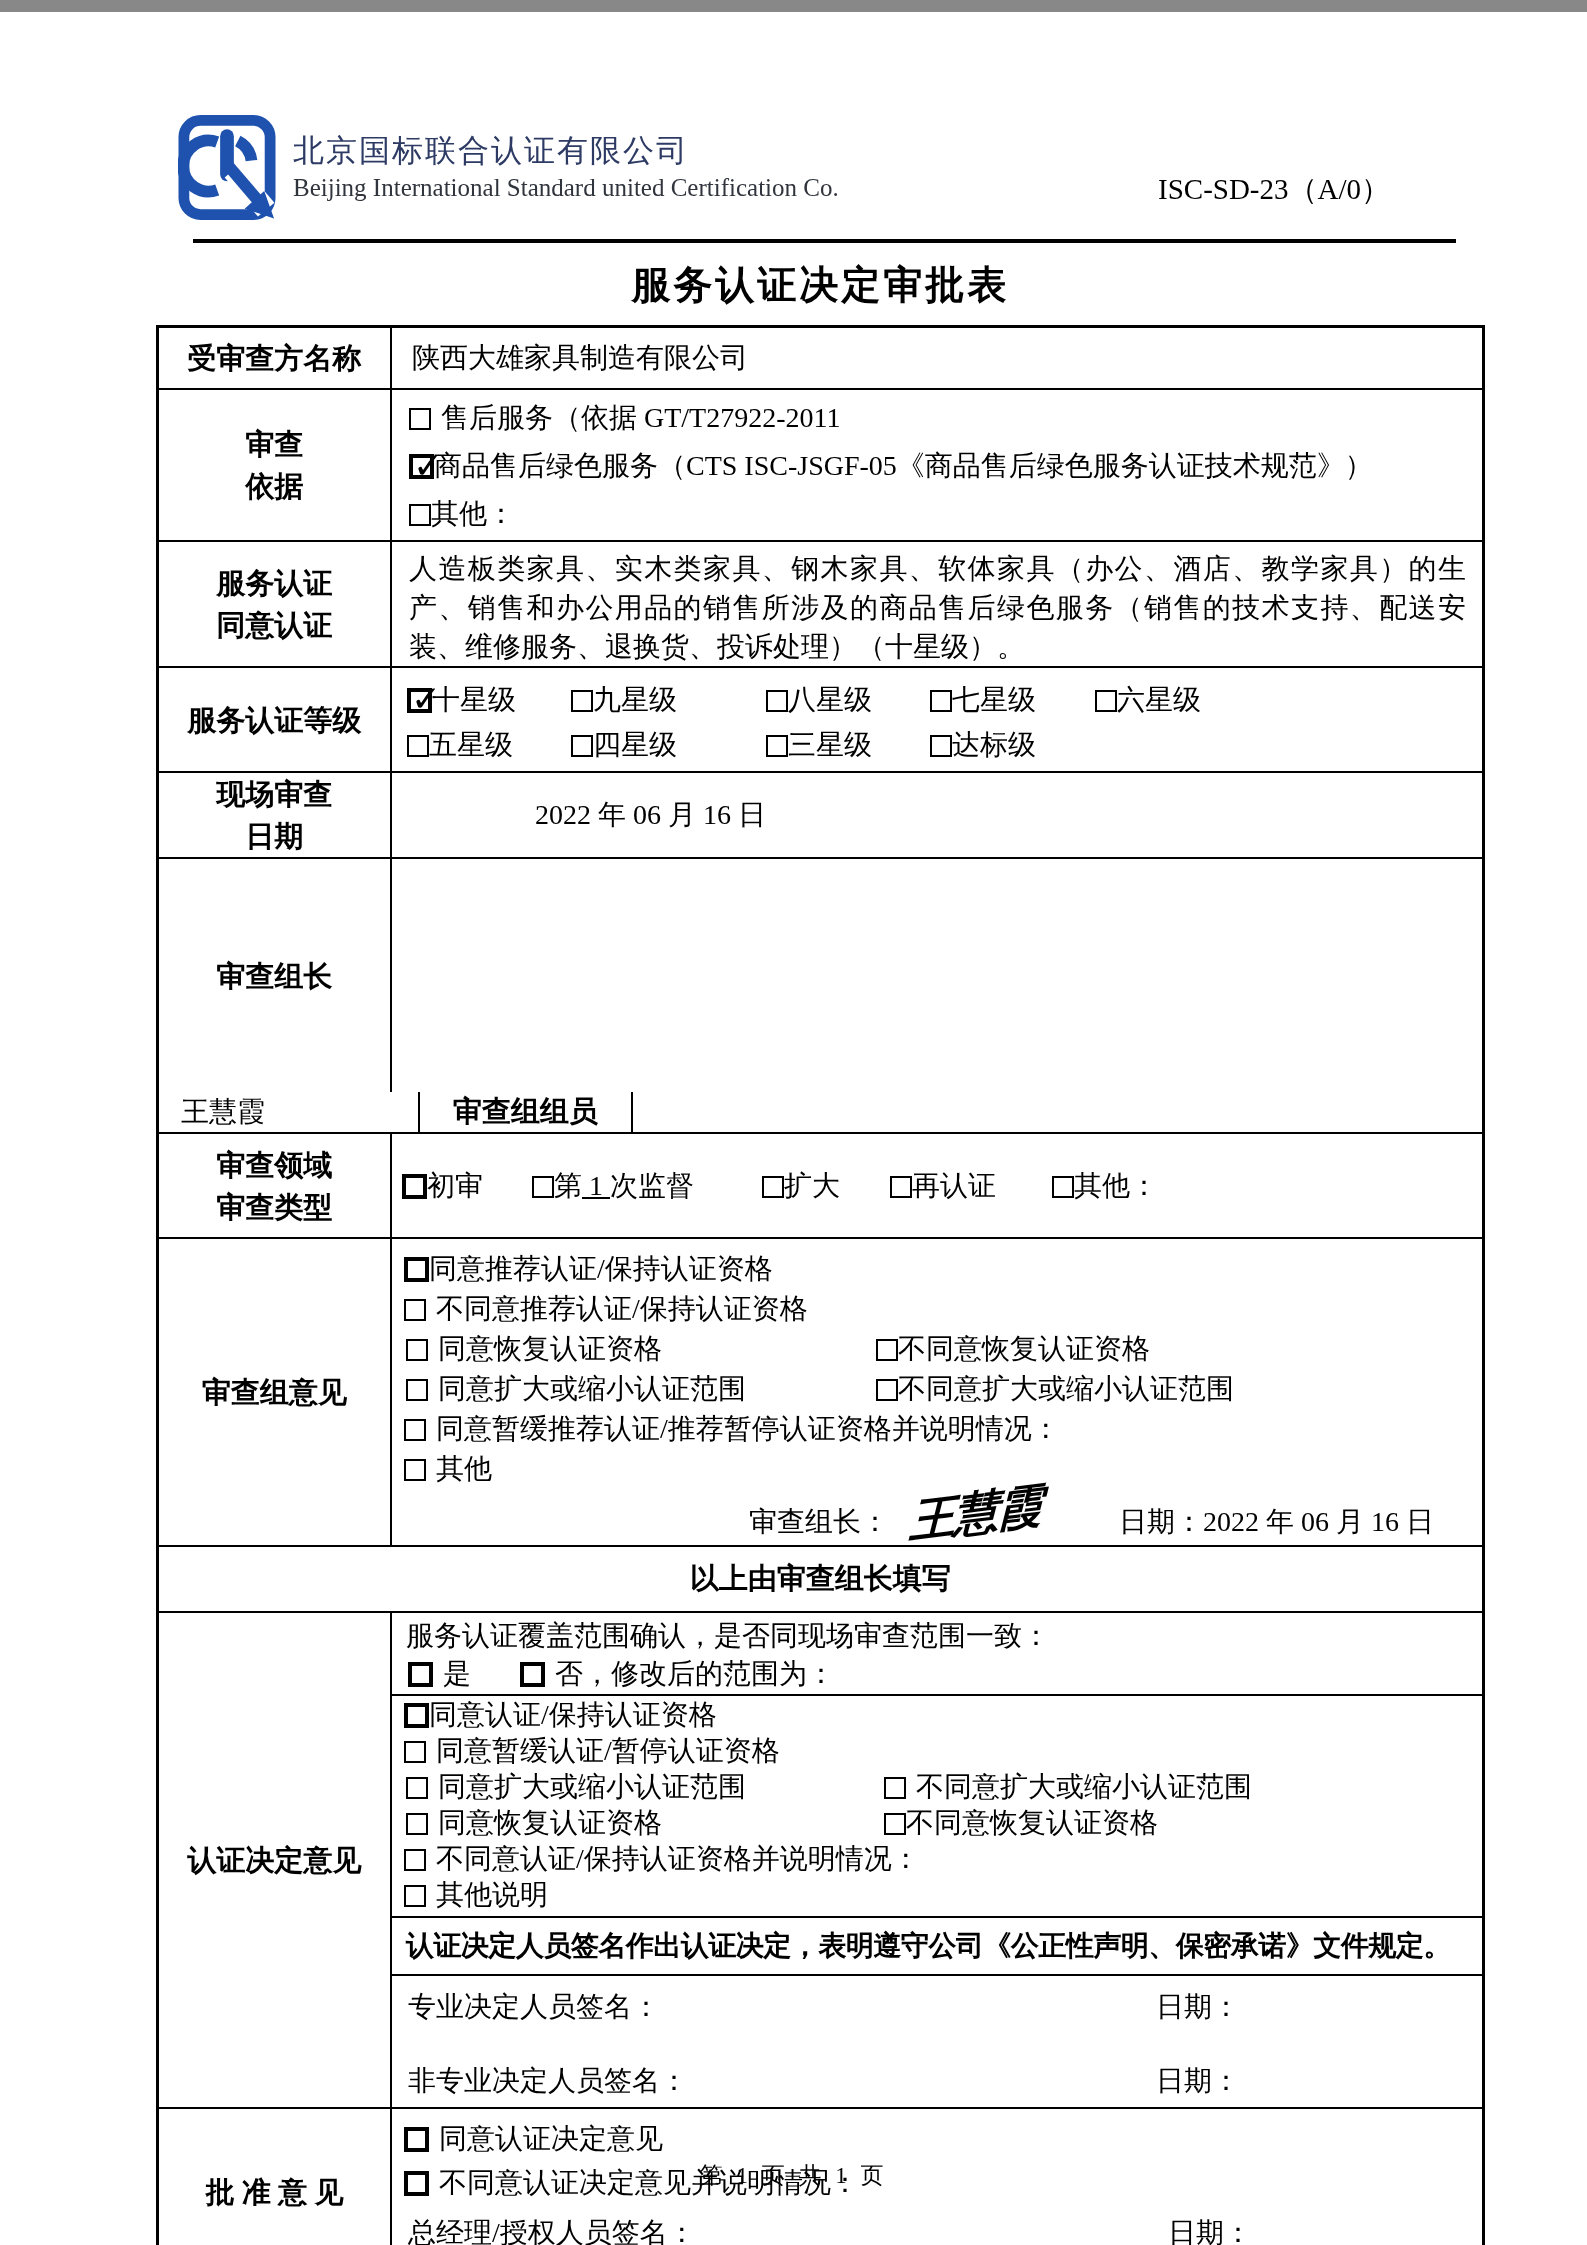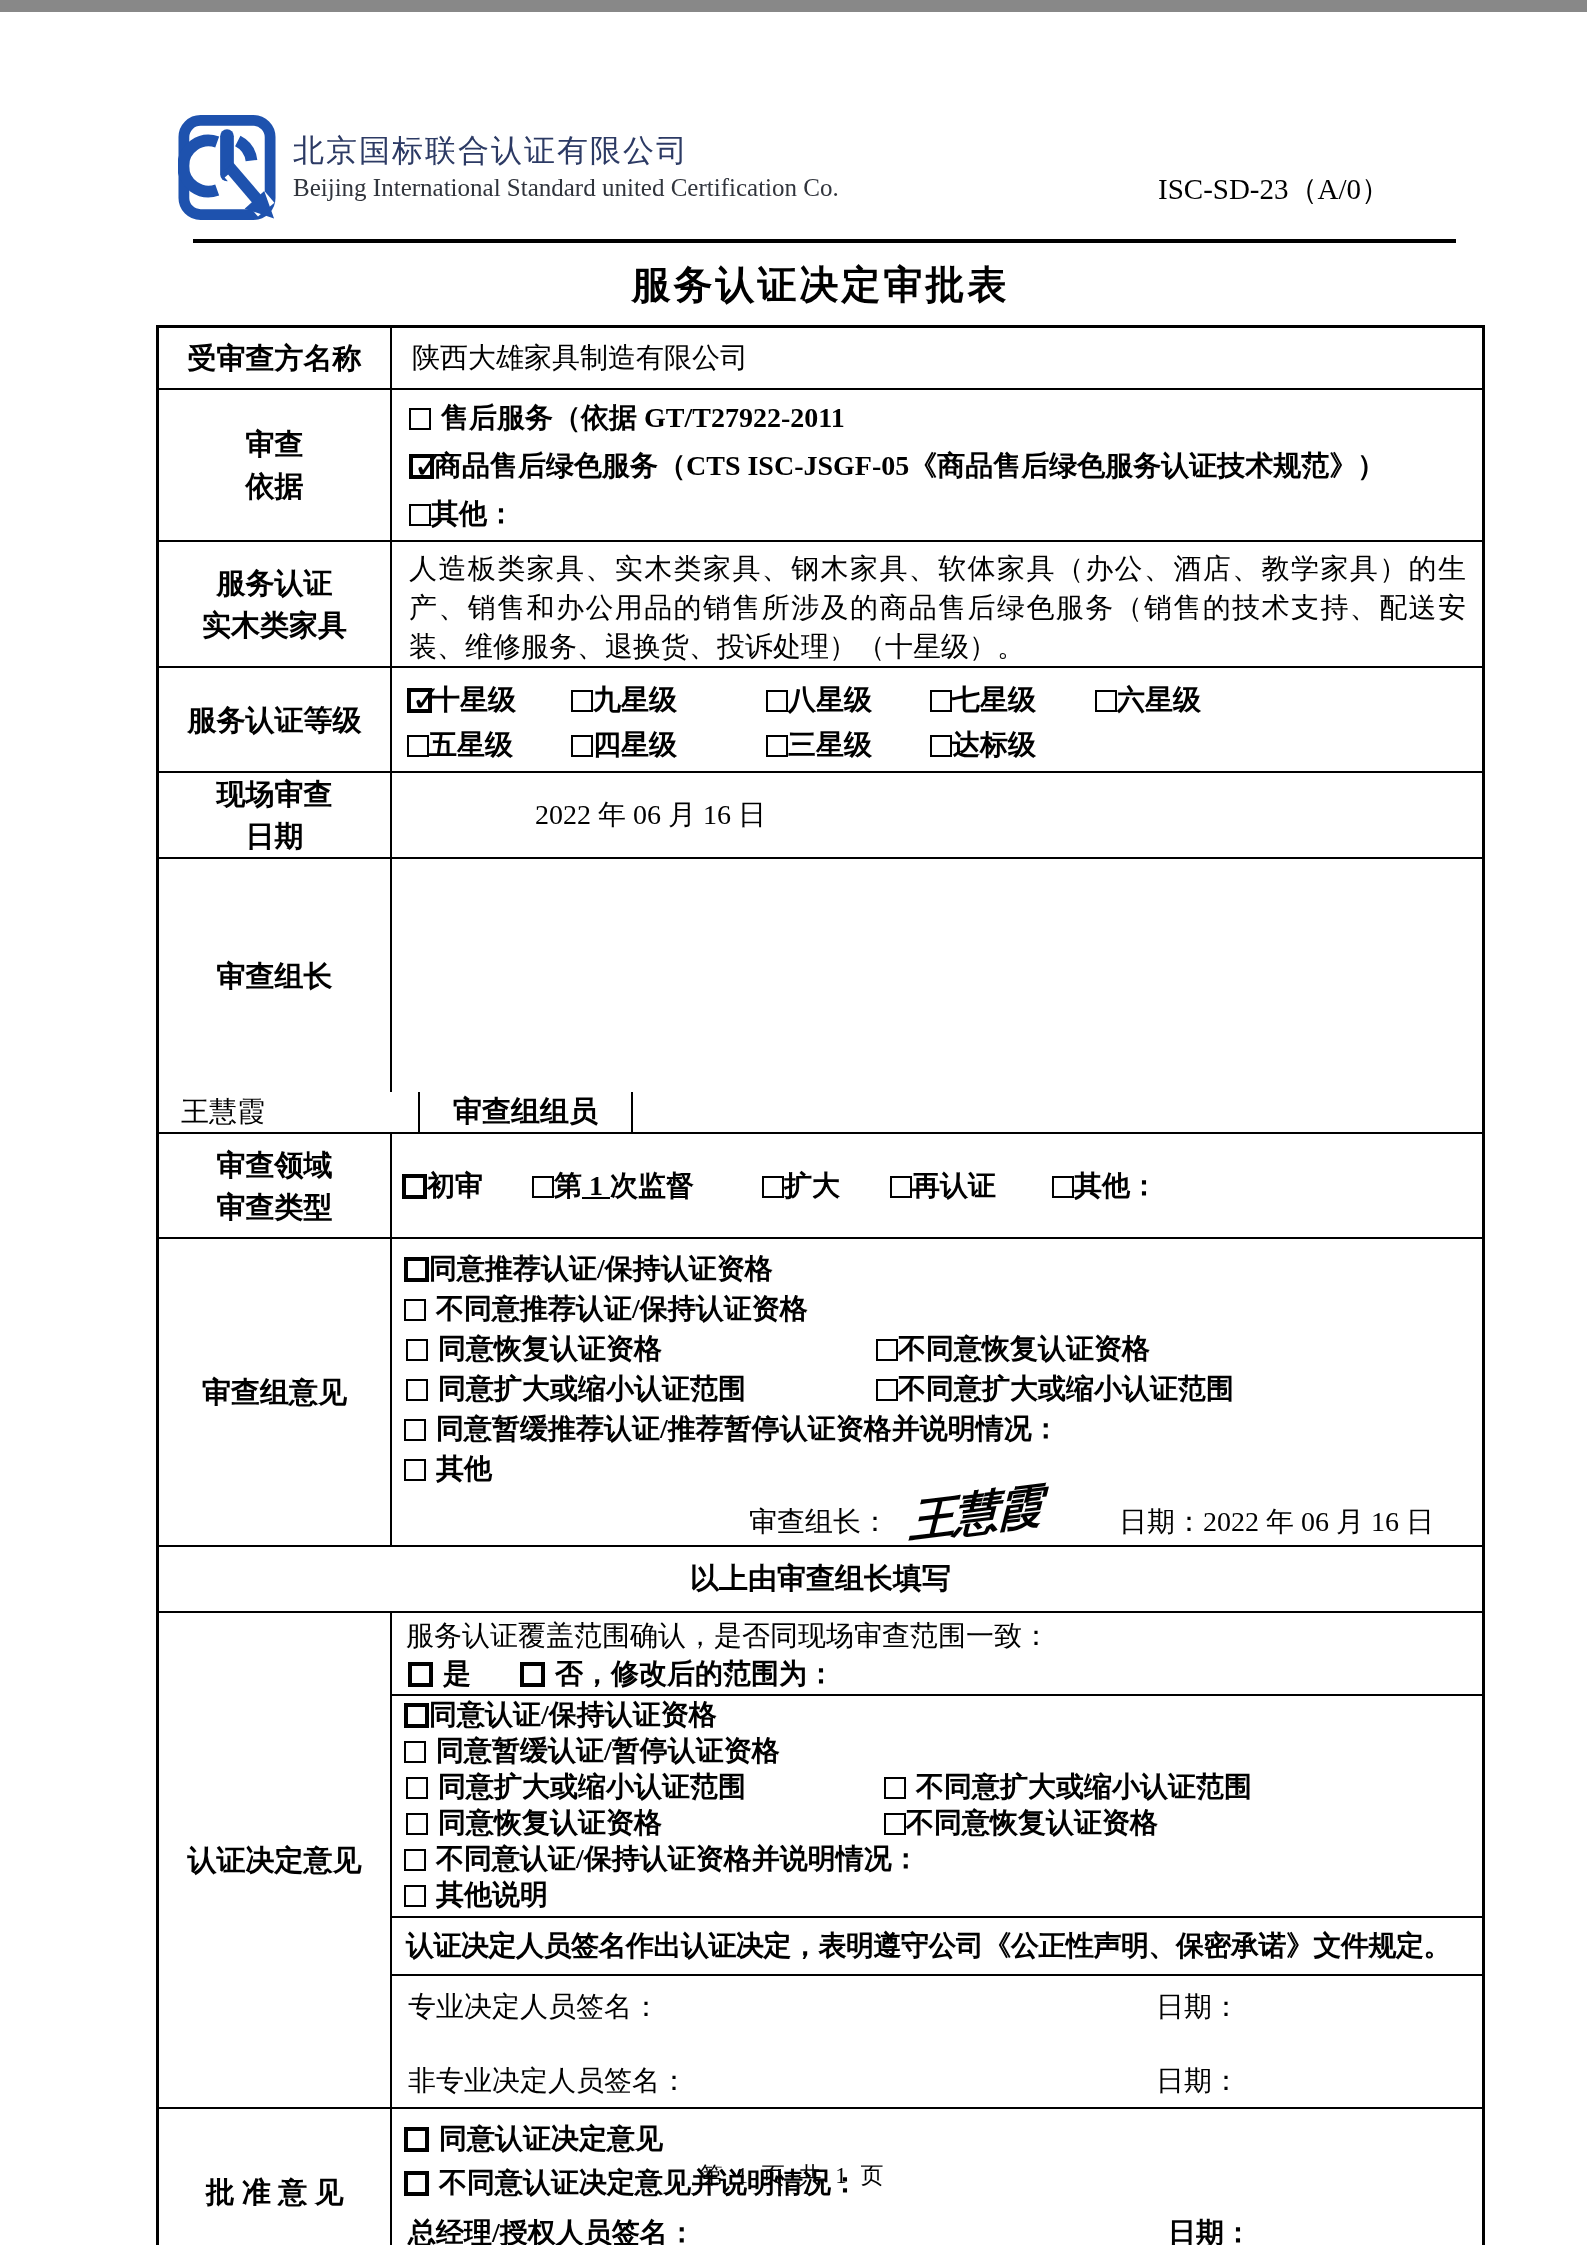--- a/index.html
+++ b/index.html
@@ -21,21 +21,21 @@
   .lab { width:233px; flex:0 0 233px; border-right:2px solid #000; display:flex; flex-direction:column;
          align-items:center; justify-content:center; font-weight:700; font-size:29px; text-align:center; line-height:42px; }
   .con { flex:1; position:relative; font-size:28px; }
 
   
   .cb { display:inline-block; width:22px; height:22px; border:2px solid #000; vertical-align:-3px; position:relative; }
   .cb.b { width:25px; height:25px; border-width:4px; vertical-align:-4px; }
   .cb.checked::after { content:"✓"; position:absolute; left:0px; top:-16px; font-size:36px; font-weight:700; font-family:"DejaVu Sans",sans-serif; }
   .sp { margin-right:10px; }
 
-  .line { position:relative;font-weight:bold; }
+  .line { position:relative; }
   .abs { position:absolute; white-space:nowrap; }
 
   
   .r1 { min-height:60px; }
   .r1 .con { padding-left:20px; display:flex; align-items:center; }
 
   .r2 { min-height:152px; }
   .r2 .con { padding:4px 0 0 17px; }
   .r2 .line { height:48px; line-height:48px; white-space:nowrap; }
 
@@ -121,21 +121,21 @@
       <div class="con">
         <div class="line"><span class="cb sp"></span><span>售后服务（依据 GT/T27922-2011</span></div>
         <div class="line"><span class="cb b checked"></span><span>商品售后绿色服务（CTS ISC-JSGF-05《商品售后绿色服务认证技术规范》）</span></div>
         <div class="line"><span class="cb"></span><span>其他：</span></div>
       </div>
     </div>
 
     <div class="row r3">
       <div class="lab">
         <div>服务认证</div>
-          <div>实木类家具</div>
+          <div>同意认证</div>
       </div>
       <div class="con"><span>人造板类家具、实木类家具、钢木家具、软体家具（办公、酒店、教学家具）的生产、销售和办公用品的销售所涉及的商品售后绿色服务（销售的技术支持、配送安装、维修服务、退换货、投诉处理）（十星级）。</span></div>
     </div>
 
     <div class="row r4">
       <div class="lab">
           <div>服务认证等级</div>
         </div>
       <div class="con">
         <div class="line">

